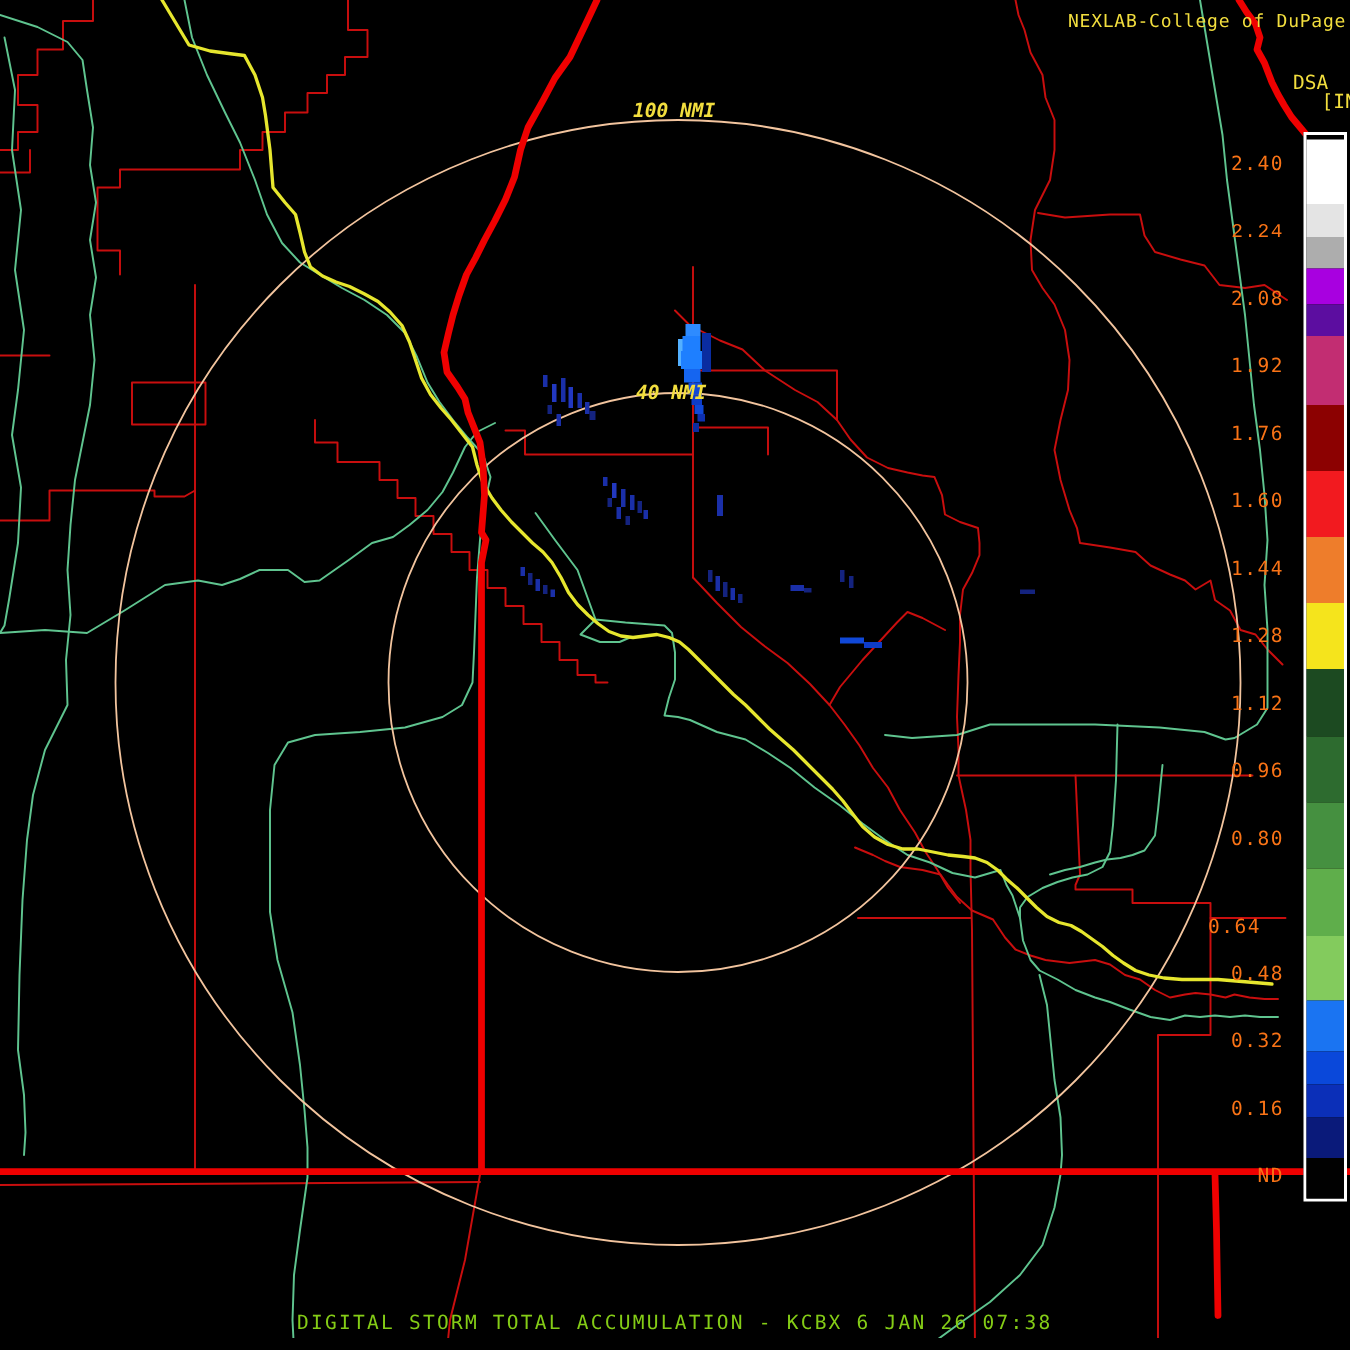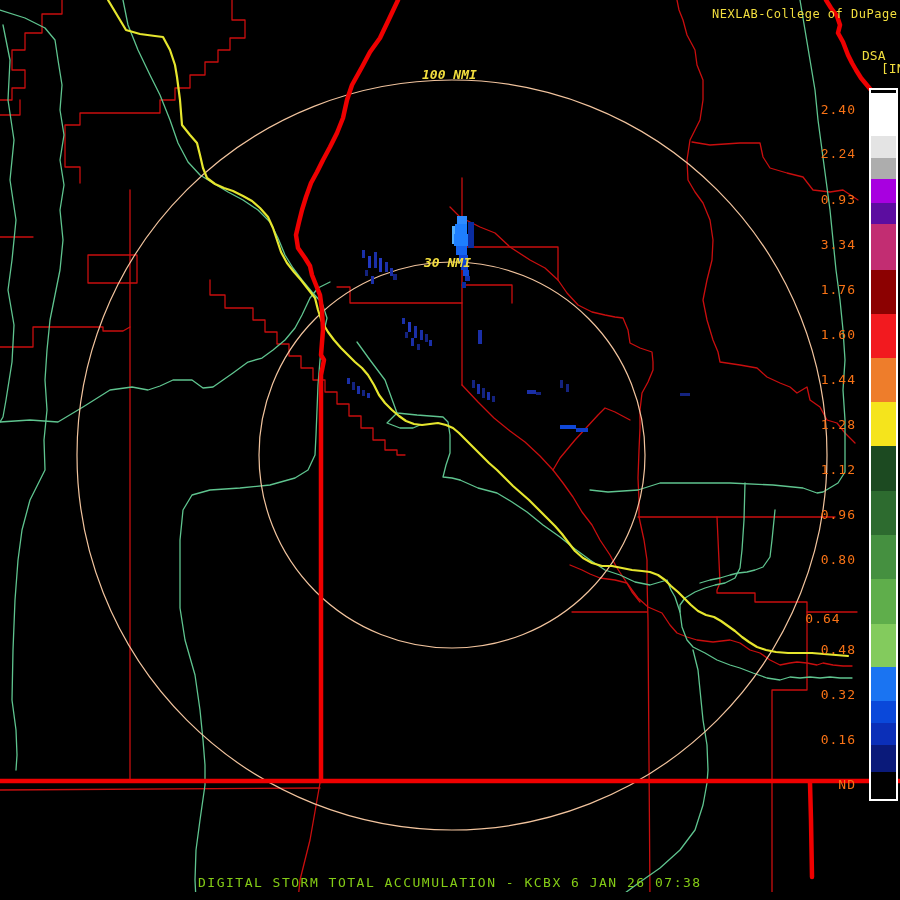--- a/index.html
+++ b/index.html
@@ -141,27 +141,27 @@
 
   <span class="txt yellow-txt" id="brand">
     <span>NEXLAB-College of DuPage</span>
     
   </span>
 
   <span class="txt yellow-txt" id="product-code">DSA</span>
   <span class="txt yellow-txt" id="product-units">[IN]</span>
 
   <span class="txt yellow-txt" id="ring-label-100">100 NMI</span>
-  <span class="txt yellow-txt" id="ring-label-50">30 NMI</span>
+  <span class="txt yellow-txt" id="ring-label-50">40 NMI</span>
 
   <span class="txt" id="footer-title">DIGITAL STORM TOTAL ACCUMULATION - KCBX 6 JAN 26 07:38</span>
 <span class="cb-label" style="top: 102px;">2.40</span>
     <span class="cb-label" style="top: 147px; font-family: Liberation Mono, monospace;">2.24</span>
-    <span class="cb-label" style="top: 192px;">0.93</span>
-    <span class="cb-label" style="top: 237px;">3.34</span>
+    <span class="cb-label" style="top: 192px;">2.08</span>
+    <span class="cb-label" style="top: 237px;">1.92</span>
     <span class="cb-label" style="top: 282px;">1.76</span>
     <span class="cb-label" style="top: 327px;">1.60</span>
     <span class="cb-label" style="top: 372px;">1.44</span>
     <span class="cb-label" style="top: 417px;">1.28</span>
     <span class="cb-label" style="top: 462px;">1.12</span>
     <span class="cb-label" style="top: 507px;">0.96</span>
     <span class="cb-label" style="top: 552px;">0.80</span>
     <span class="cb-label" style="top: 611px; text-align: center;">0.64</span>
     <span class="cb-label" style="top: 642px;">0.48</span>
     <span class="cb-label" style="top: 687px;">0.32</span>

